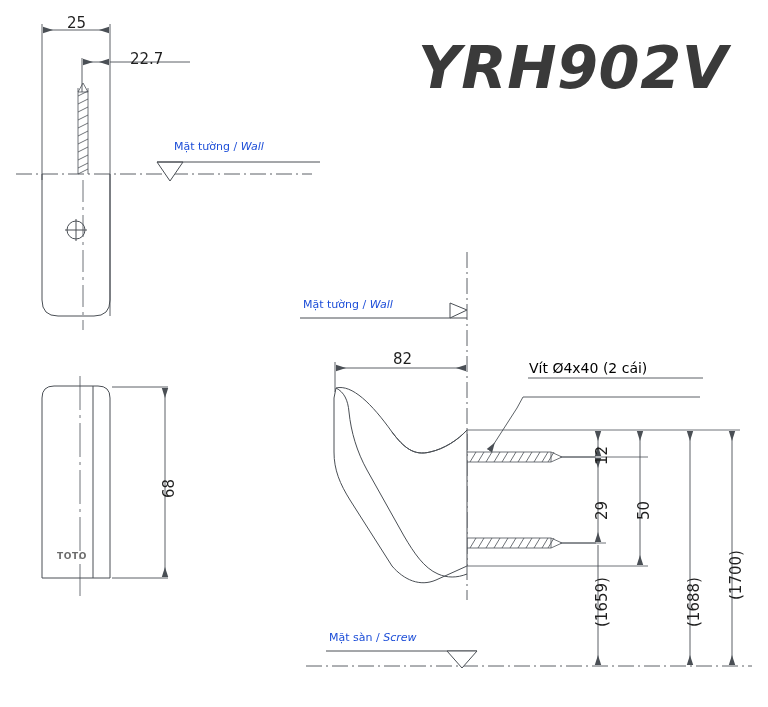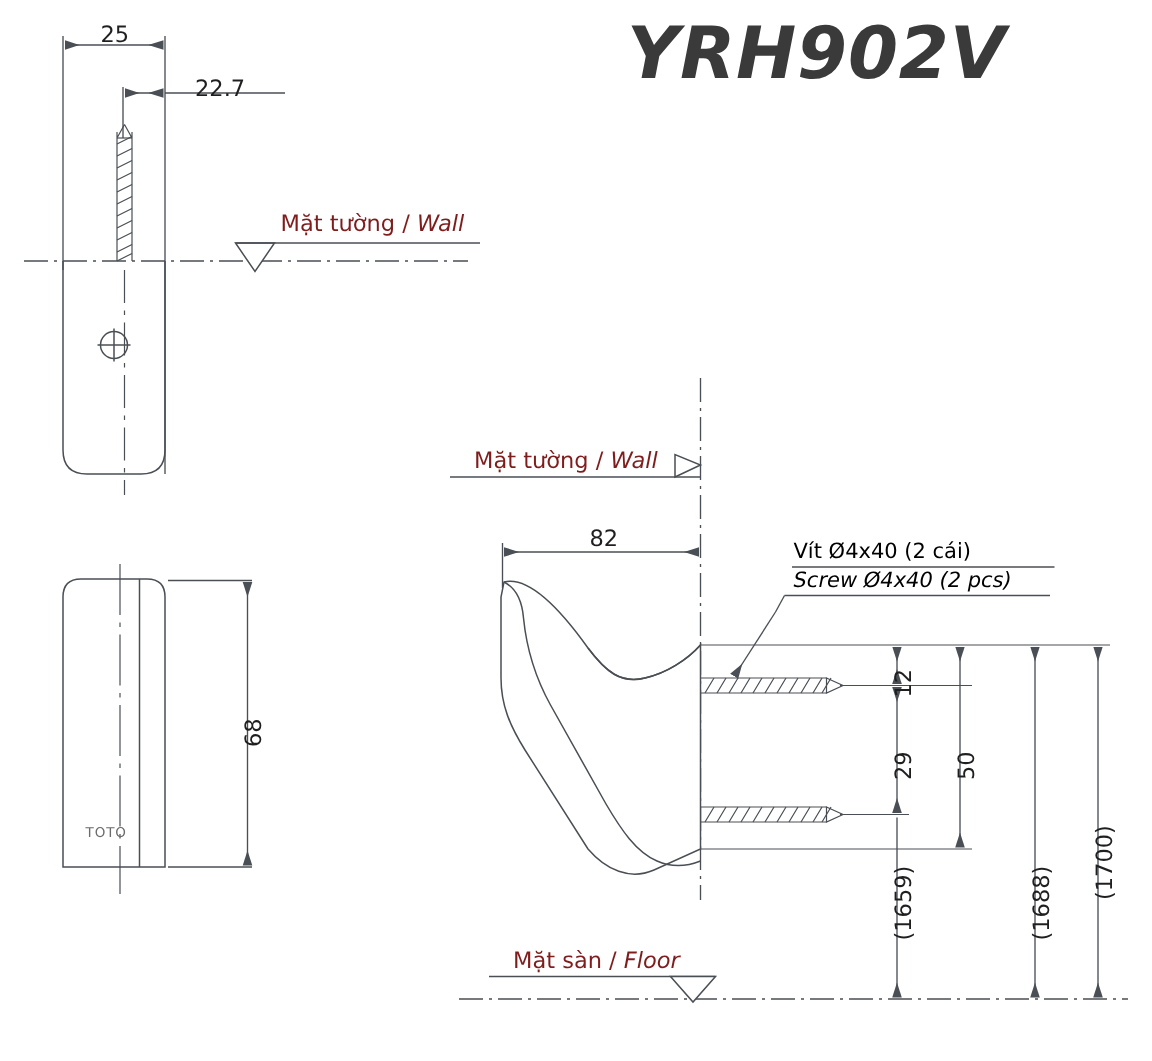--- a/index.html
+++ b/index.html
@@ -21,35 +21,34 @@
     background: #ffffff;
   }
   #drawing {
     position: absolute;
     left: 0;
     top: 0;
   }
   .title {
     position: absolute;
     left: 418px;
-    top: 8px;
+    top: 33px;
     font-family: "DejaVu Sans", "Liberation Sans", sans-serif;
-    font-size: 48px;
+    font-size: 59px;
     font-weight: bold;
     font-style: italic;
     letter-spacing: 0.5px;
     color: #3a3a3a;
     white-space: nowrap;
   }
   .lbl {
     position: absolute;
-    font-size: 15px;
-    color: #7f1d1d;
-    white-space: nowrap;
-    margin-left: 13px;
+    font-size: 11px;
+    color: #1d4ed8;
+    white-space: nowrap;
   }
   .lbl .it { font-style: italic; }
   .dim {
     position: absolute;
     font-size: 15px;
     color: #1f1f1f;
     white-space: nowrap;
   }
   .rot {
     transform: rotate(-90deg);
@@ -59,21 +58,21 @@
     position: absolute;
     font-size: 14px;
     color: #000000;
     white-space: nowrap;
     line-height: 1.35;
   }
   .lead .l2 { font-style: italic; }
   .logo {
     position: absolute;
     font-size: 9px;
-    font-weight: normal;
+    font-weight: bold;
     letter-spacing: 0.6px;
     color: #6b6b6b;
     white-space: nowrap;
   }
 </style>
 </head>
 <body>
 
 <div id="sheet">
 
@@ -265,28 +264,27 @@
 
   <div class="dim rot" style="left:160px; top:498px;">68</div>
 
   <div class="logo" style="left:57px; top:551px;">TOTO</div>
 
   <div class="lbl" style="left:303px; top:298px;">
     <span>Mặt tường</span><span> / </span><span class="it">Wall</span>
   </div>
 
   <div class="lbl" style="left:329px; top:631px;">
-    <span>Mặt sàn</span><span> / </span><span class="it">Floor</span>
+    <span>Mặt sàn</span><span> / </span><span class="it">Screw</span>
   </div>
 
   <div class="dim" style="left:393px; top:350px;">82</div>
 
   <div class="lead" style="left:529px; top:359px;">
     <div class="l1">Vít Ø4x40 (2 cái)</div>
-    <div class="l2">Screw Ø4x40 (2 pcs)</div>
   </div>
 
   <div class="dim rot" style="left:593px; top:465px;">12</div>
 
   <div class="dim rot" style="left:593px; top:520px;">29</div>
 
   <div class="dim rot" style="left:635px; top:520px;">50</div>
 
   <div class="dim rot" style="left:593px; top:627px;">(1659)</div>
 

